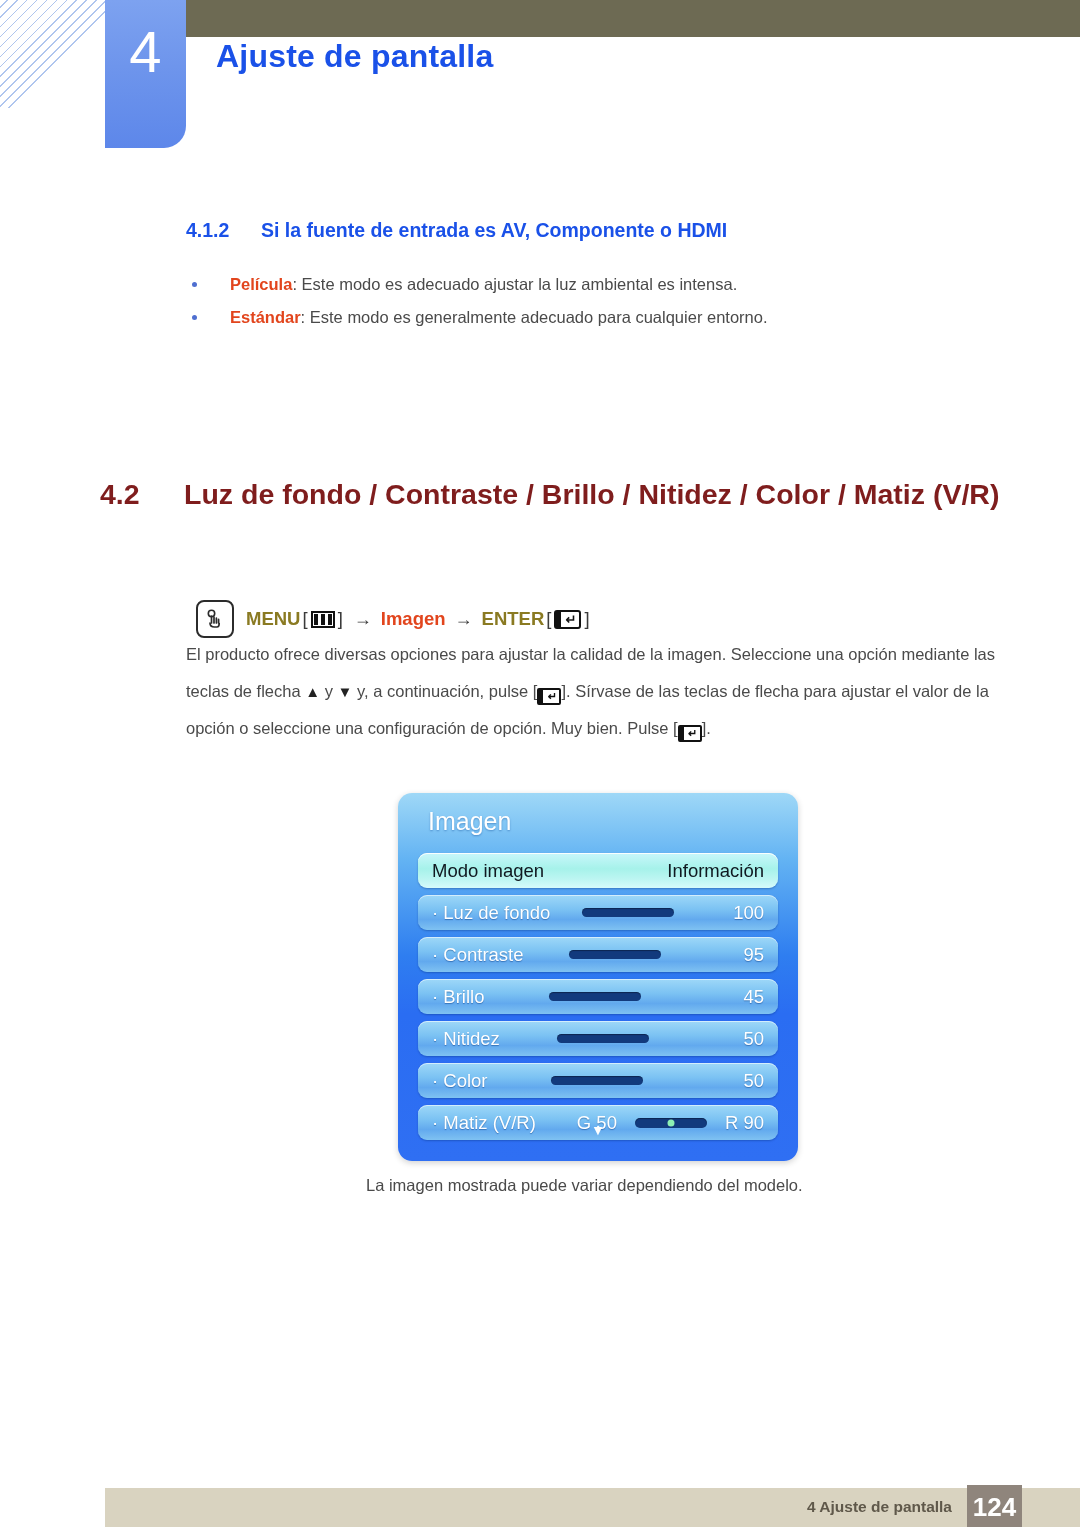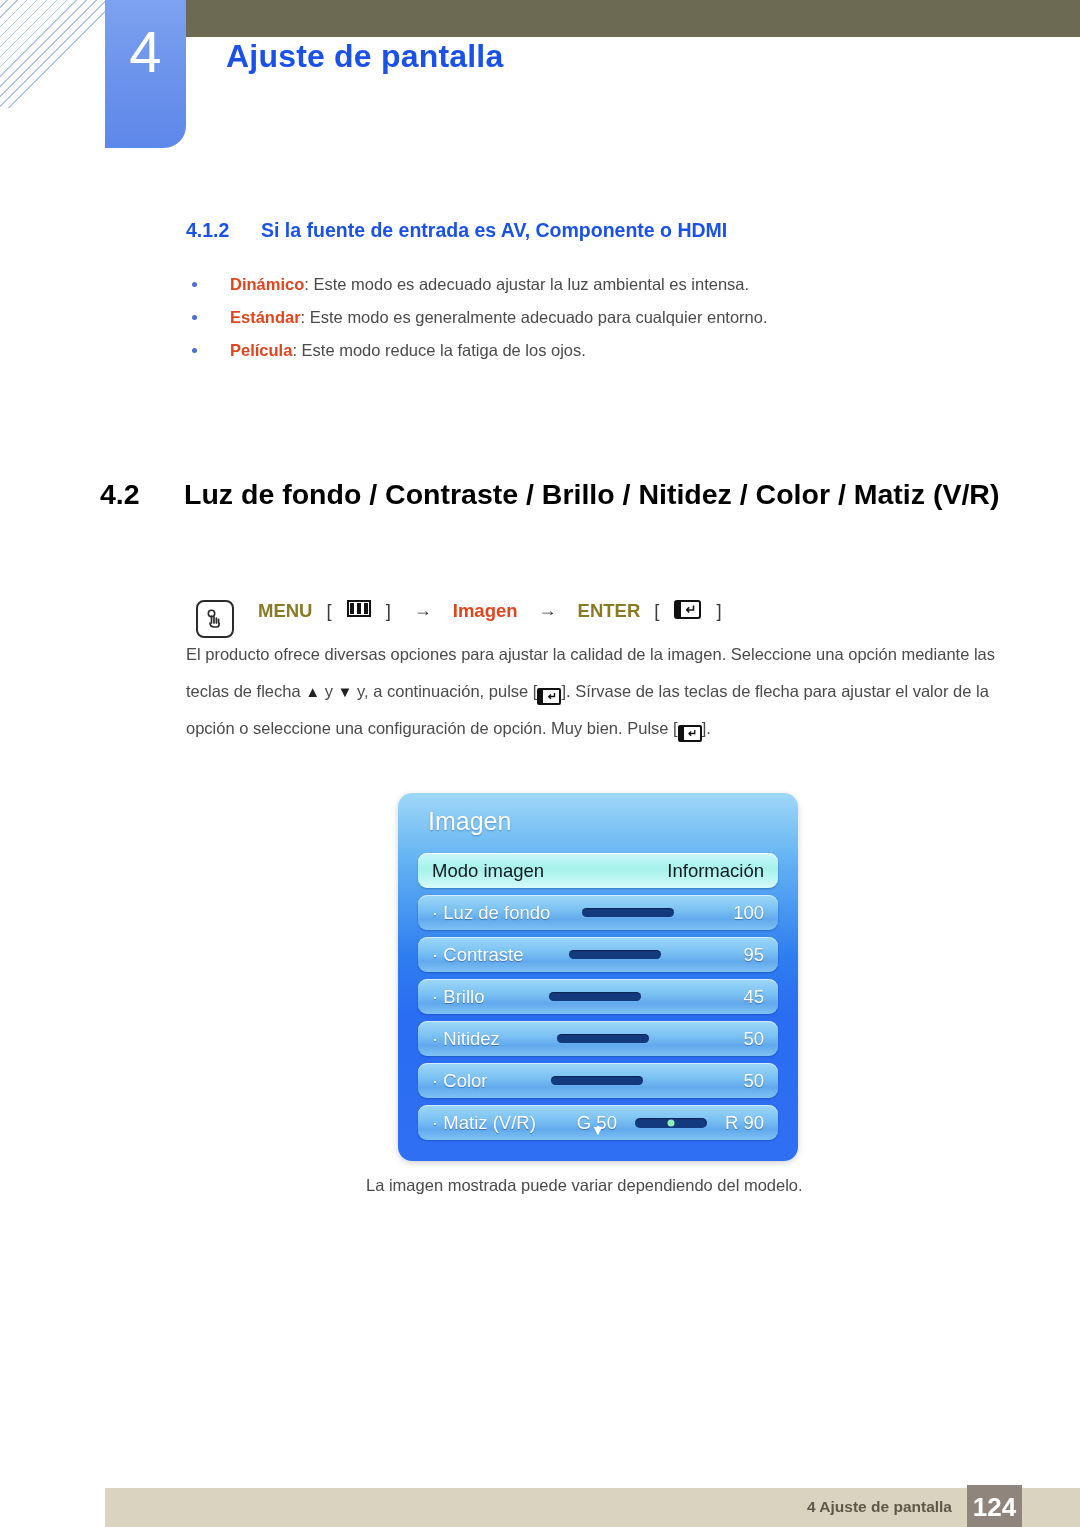--- a/index.html
+++ b/index.html
@@ -34,21 +34,21 @@
     position:absolute;left:105px;top:0;width:81px;height:148px;
     background:linear-gradient(180deg,#7da2f0 0%,#6e95ec 45%,#5d87ea 100%);
     border-bottom-right-radius:22px;
     color:#ffffff;
     font-size:58px;font-weight:400;
     display:flex;align-items:center;justify-content:center;
     padding-bottom:46px;
     box-sizing:border-box;
   }
   .chapter-title{
-    position:absolute;left:226px;top:38px;
+    position:absolute;left:216px;top:38px;
     font-size:32px;font-weight:bold;color:#1a51e8;
     letter-spacing:.2px;
   }
 
   .sub-heading{
     position:absolute;left:186px;top:219px;
     font-size:19.5px;font-weight:bold;color:#1a51e8;
     white-space:nowrap;
   }
   .sub-heading .num{display:inline-block;min-width:75px;}
@@ -65,32 +65,32 @@
     white-space:nowrap;
   }
   ul.bullets li:before{
     content:"";position:absolute;left:6px;top:14px;
     width:5px;height:5px;border-radius:50%;background:#4f6fd0;
   }
   .kw{color:#e2451d;font-weight:bold;}
 
   .section-heading{
     position:absolute;left:100px;top:476px;width:910px;
-    font-size:28.5px;font-weight:bold;color:#000000;
+    font-size:28.5px;font-weight:bold;color:#7f1d1d;
     line-height:36px;
   }
   .section-heading .snum{
     position:absolute;left:0;top:0;width:84px;
   }
   .section-heading .stext{display:block;margin-left:84px;}
 
   
   .menu-path{
     position:absolute;left:196px;top:600px;
-    display:flex;align-items:flex-start;gap:12px;
+    display:flex;align-items:center;gap:0px;
     font-size:18.5px;font-weight:bold;
     white-space:nowrap;
   }
   .hand-icon{
     width:34px;height:34px;border:2px solid #2b2b2b;border-radius:8px;
     display:inline-flex;align-items:center;justify-content:center;
     margin-right:12px;flex:none;background:#fff;
   }
   .olive{color:#8a7a22;}
   .orange{color:#e2451d;}
@@ -236,27 +236,24 @@
 </div>
 
 <div class="chapter-title">Ajuste de pantalla</div>
 
 <div class="sub-heading">
   <span class="num">4.1.2</span><span>Si la fuente de entrada es AV, Componente o HDMI</span>
 </div>
 
 <ul class="bullets">
   <li>
-    <span class="kw">Dinámico</span><span>: Este modo es adecuado ajustar la luz ambiental es intensa.</span>
+    <span class="kw">Película</span><span>: Este modo es adecuado ajustar la luz ambiental es intensa.</span>
   </li>
   <li>
     <span class="kw">Estándar</span><span>: Este modo es generalmente adecuado para cualquier entorno.</span>
-  </li>
-  <li>
-    <span class="kw">Película</span><span>: Este modo reduce la fatiga de los ojos.</span>
   </li>
 </ul>
 
 <div class="section-heading">
   <span class="snum">4.2</span>
   <span class="stext">Luz de fondo / Contraste / Brillo / Nitidez / Color / Matiz (V/R)</span>
 </div>
 
 <div class="menu-path">
   <span class="hand-icon">

